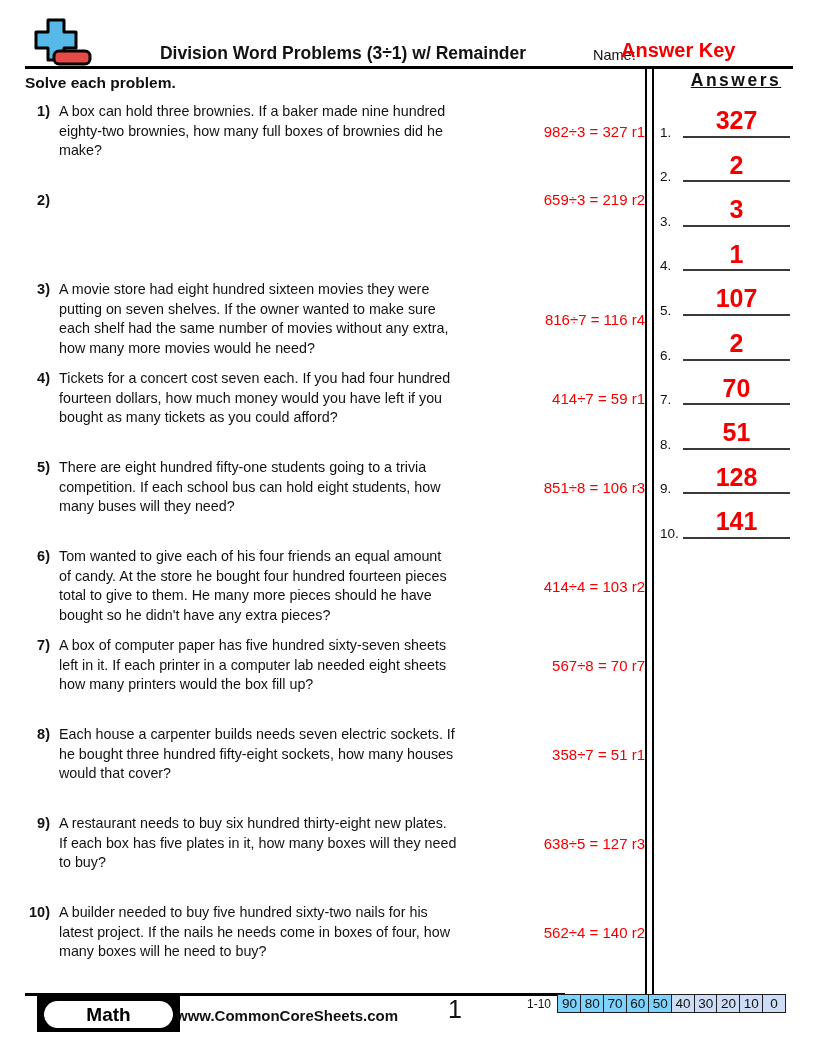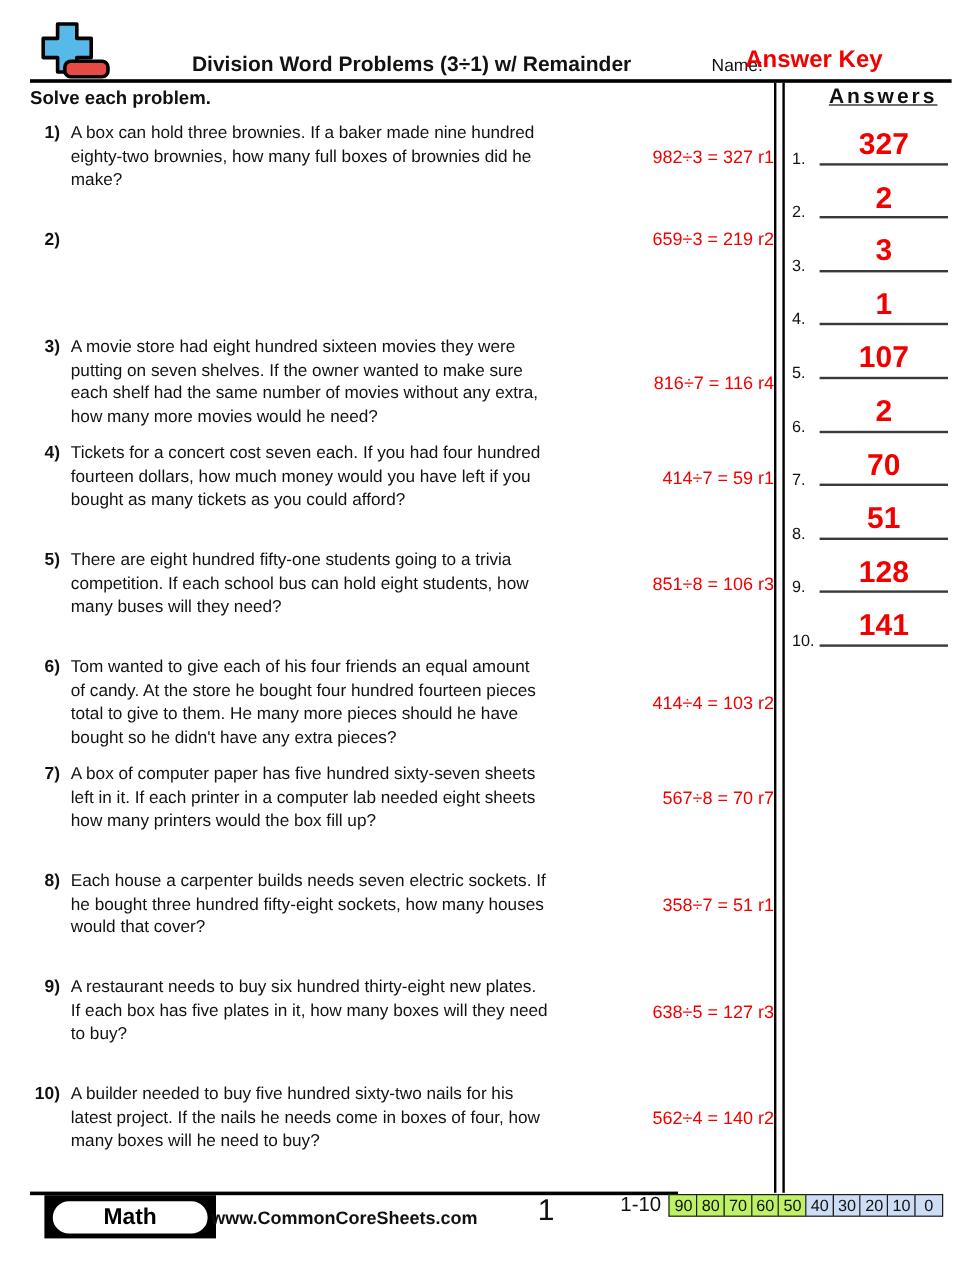--- a/index.html
+++ b/index.html
@@ -43,22 +43,22 @@
   .ans-line{position:absolute;left:28px;right:3px;bottom:5px;border-bottom:2px solid #3a3a3a;text-align:center;}
   .ans-val{display:inline-block;font-size:25px;font-weight:bold;color:var(--accent_red);padding-bottom:1px;line-height:1.1;}
 
   
   .footer-line{position:absolute;left:25px;top:993px;width:540px;height:2.5px;background:#000;}
   .math-box{position:absolute;left:25px;top:996px;width:143px;height:36px;background:#000;display:flex;align-items:center;justify-content:center;margin-left:12px;}
   .math-pill{width:129px;height:27px;background:#fff;border-radius:16px;text-align:center;font-weight:bold;font-size:19px;line-height:27px;color:#000;}
   .website{position:absolute;left:176px;top:1007px;font-size:15px;font-weight:bold;}
   .page-num{position:absolute;left:390px;top:995px;width:130px;text-align:center;font-size:25px;}
   .score-strip{position:absolute;left:513px;top:994px;display:flex;align-items:center;}
-  .score-label{width:46px;text-align:right;padding-right:8px;font-size:17px;}
-  .score-cell{width:24.3px;height:19px;border:1.6px solid #1d1d1d;margin-left:-1.6px;display:flex;align-items:center;justify-content:center;font-size:13.5px;background:#bef264;}
+  .score-label{width:46px;text-align:right;padding-right:8px;font-size:12px;}
+  .score-cell{width:24.3px;height:19px;border:1.6px solid #1d1d1d;margin-left:-1.6px;display:flex;align-items:center;justify-content:center;font-size:13.5px;background:#7dd3fc;}
   .score-cell.hl{background:var(--score_highlight);}
 </style>
 </head>
 <body>
 
 <div class="page">
 
   <div class="logo">
     <svg width="70" height="50" viewBox="0 0 70 50">
       <path class="logo-plus" d="M24 2 h16 v12 h12 v16 h-12 v12 h-16 v-12 h-12 v-16 h12 z"></path>

